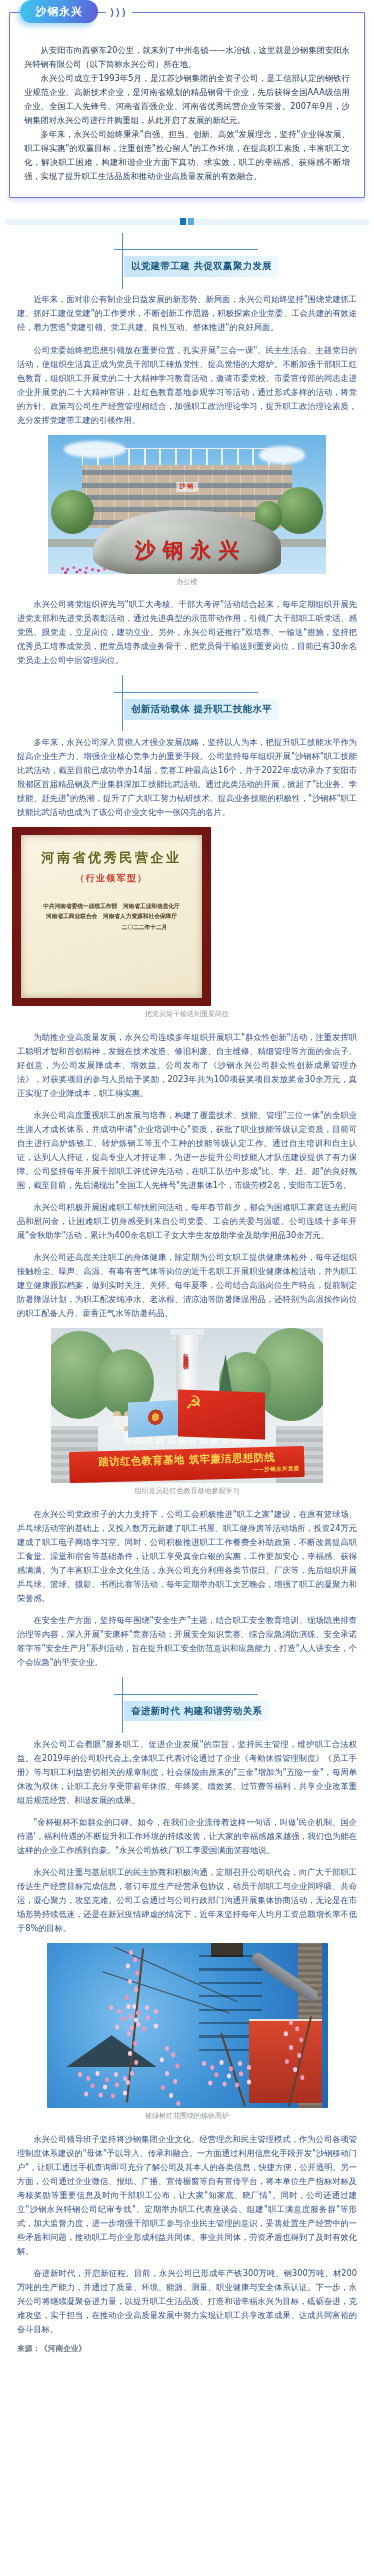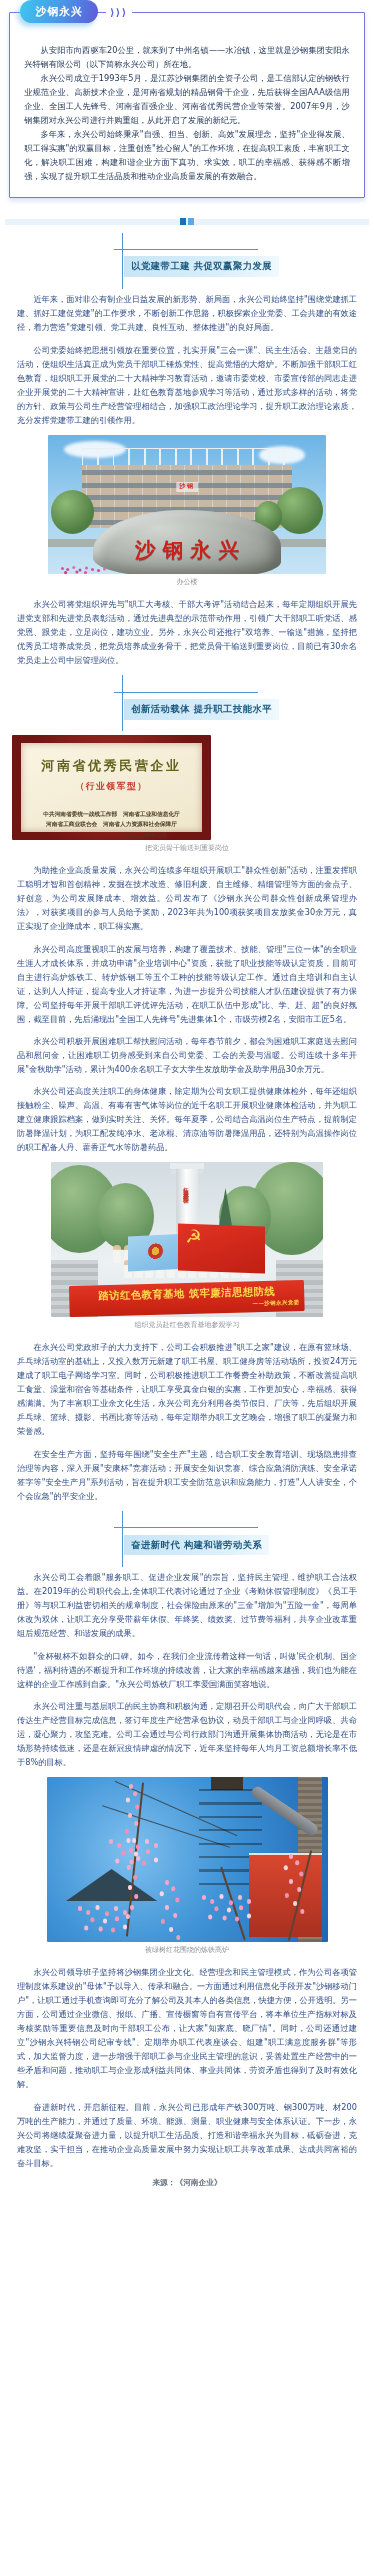--- a/index.html
+++ b/index.html
@@ -47,21 +47,21 @@
   .p1-stone{position:absolute;left:45px;bottom:-2.1px;width:188px;height:66px;
             background:radial-gradient(ellipse at 35% 28%,#d2d6d1,#a7aca6 55%,#80857d);
             border-radius:48% 52% 26% 34%/62% 55% 22% 28%;
             box-shadow:inset -7.2px -5.2px 13.4px rgba(55,60,52,.5),inset 5.2px 4.1px 9.3px rgba(255,255,255,.55);}
   .p1-stone-text{margin-top:26px;text-align:center;font-size:20.6px;font-weight:bold;color:#c5231b;
                  letter-spacing:7.2px;text-indent:7.2px;text-shadow:0 0.5px 0.5px rgba(0,0,0,.25);}
   .p1-flowers{position:absolute;left:13.4px;bottom:4.1px;width:3.1px;height:3.1px;border-radius:50%;background:#d8579a;
       box-shadow:5.2px 1px 0 #cf4e92,11.3px -1px 0 #e06aa6,17.5px 1.5px 0 #c94b8d,24px -0.5px 0 #df63a0,30px 1px 0 #d15596,
                  3.1px 4.1px 0 #b8437f,14.4px 3.6px 0 #c94b8d,23px 4.1px 0 #d8579a,36px 2.1px 0 #cf4e92,42px 0.5px 0 #e06aa6;}
   
-  .photo2{width:199px;height:105px;background:radial-gradient(circle at 50% 40%,#a32b24,#6f1512 75%);padding:7.7px 8.8px;box-sizing:border-box;margin-left:12px;}
+  .photo2{width:199px;height:179px;background:radial-gradient(circle at 50% 40%,#a32b24,#6f1512 75%);padding:7.7px 8.8px;box-sizing:border-box;margin-left:12px;}
   .plaque-board{height:100%;background:linear-gradient(160deg,#faf4e2,#efe6cb);text-align:center;
                 box-shadow:inset 0 0 7.2px rgba(90,40,20,.35);}
   .plaque-title{padding-top:14.4px;font-size:13px;font-weight:bold;color:#63631f;letter-spacing:2.6px;}
   .plaque-subtitle{margin-top:6.2px;font-size:8.8px;font-weight:bold;color:#c53b2b;letter-spacing:1.5px;}
   .plaque-issuer{margin:15.5px 7.2px 0 7.2px;font-size:5.7px;font-weight:bold;color:#4a3b20;line-height:10.3px;}
   .plaque-issuer2{margin:0 7.2px;font-size:5.7px;font-weight:bold;color:#4a3b20;line-height:10.3px;}
   .plaque-date{margin-top:2.6px;font-size:5.7px;font-weight:bold;color:#4a3b20;transform:translateX(33px);}
   
   .photo3{width:272px;height:155px;background:linear-gradient(180deg,#d2dce1 0%,#ecf1f3 65%,#dfe5e8 100%);}
   .p3-tree{position:absolute;border-radius:50%;background:radial-gradient(circle at 40% 30%,#9cc08a,#61905a 75%);filter:blur(0.5px);}
@@ -127,21 +127,21 @@
   .bloom{position:absolute;width:4.6px;height:4.6px;border-radius:50%;background:#f4aac6;}
   .bloom.b1{box-shadow:4.1px 7.2px 0 #f09ebd,-3.1px 13.4px 0 #fcd3e1,6.2px 20.6px 0 #ef93b6,-1px 29px 0 #f7b9d1,5.2px 37px 0 #f4aac6,
             -4.1px 45px 0 #ef93b6,3.1px 54px 0 #fcd3e1,0 64px 0 #f09ebd,7.2px 72px 0 #f7b9d1,-2.1px 81px 0 #f4aac6,
             4.1px 91px 0 #ef93b6,-1px 101px 0 #fcd3e1,5.2px 110px 0 #f09ebd,1px 121px 0 #f4aac6,-3.1px 130px 0 #f7b9d1;}
   .bloom.b2{box-shadow:8.2px 4.1px 0 #f09ebd,17.5px -1px 0 #fcd3e1,27px 5.2px 0 #ef93b6,36px 0 0 #f7b9d1,45px 4.1px 0 #f4aac6,
             12.4px 11.3px 0 #ef93b6,25px 12.4px 0 #fcd3e1,37px 10.3px 0 #f09ebd,6.2px 19.6px 0 #f7b9d1,20.6px 20.6px 0 #f4aac6,
             33px 21.6px 0 #ef93b6,45px 18.5px 0 #fcd3e1;}
   .bloom.b3{box-shadow:6.2px 6.2px 0 #f09ebd,-5.2px 11.3px 0 #fcd3e1,10.3px 17.5px 0 #ef93b6,0 25px 0 #f7b9d1,8.2px 33px 0 #f4aac6,
             -4.1px 39px 0 #ef93b6,4.1px 47px 0 #fcd3e1,11.3px 55px 0 #f09ebd;}
   
-  .source-line{margin:3.1px 17px 0 17px;text-align:center;color:#6a7482;font-size:7.7px;font-weight:bold;}
+  .source-line{margin:3.1px 17px 0 17px;text-align:left;color:#6a7482;font-size:7.7px;font-weight:bold;}
 </style>
 </head>
 <body>
 
 <div class="page">
 
   <div class="intro-card">
     <div class="brand-badge">沙钢永兴</div>
     <div class="brand-chevrons">⟩⟩⟩</div>
     <p>从安阳市向西驱车20公里，就来到了中州名镇——水冶镇，这里就是沙钢集团安阳永兴特钢有限公司（以下简称永兴公司）所在地。</p>
@@ -181,20 +181,21 @@
     <div class="caption">办公楼</div>
   </div>
 
   <p class="para">永兴公司将党组织评先与"职工大考核、干部大考评"活动结合起来，每年定期组织开展先进党支部和先进党员表彰活动，通过先进典型的示范带动作用，引领广大干部职工听党话、感党恩、跟党走，立足岗位，建功立业。另外，永兴公司还推行"双培养、一输送"措施，坚持把优秀员工培养成党员，把党员培养成业务骨干，把党员骨干输送到重要岗位，目前已有30余名党员走上公司中层管理岗位。</p>
 
   <div class="sec-head">
     <span class="v-line"></span>
     <span class="h-line"></span>
     <span class="h-box">创新活动载体 提升职工技能水平</span>
   </div>
+  <p class="para">多年来，永兴公司深入贯彻人才强企发展战略，坚持以人为本，把提升职工技能水平作为提高企业生产力、增强企业核心竞争力的重要手段。公司坚持每年组织开展"沙钢杯"职工技能比武活动，截至目前已成功举办14届，竞赛工种最高达16个，并于2022年成功承办了安阳市殷都区首届精品钢及产业集群深加工技能比武活动。通过此类活动的开展，掀起了"比业务、学技能、赶先进"的热潮，提升了广大职工努力钻研技术、提高业务技能的积极性，"沙钢杯"职工技能比武活动也成为了该公司企业文化中一张闪亮的名片。</p>
 
   <div class="photo-wrap">
     <div class="ph photo2">
       <div class="plaque-board">
         <div class="plaque-title">河南省优秀民营企业</div>
         <div class="plaque-subtitle">（行业领军型）</div>
         <div class="plaque-issuer">中共河南省委统一战线工作部　河南省工业和信息化厅</div>
         <div class="plaque-issuer2">河南省工商业联合会　河南省人力资源和社会保障厅</div>
         <div class="plaque-date">二〇二二年十二月</div>
       </div>

